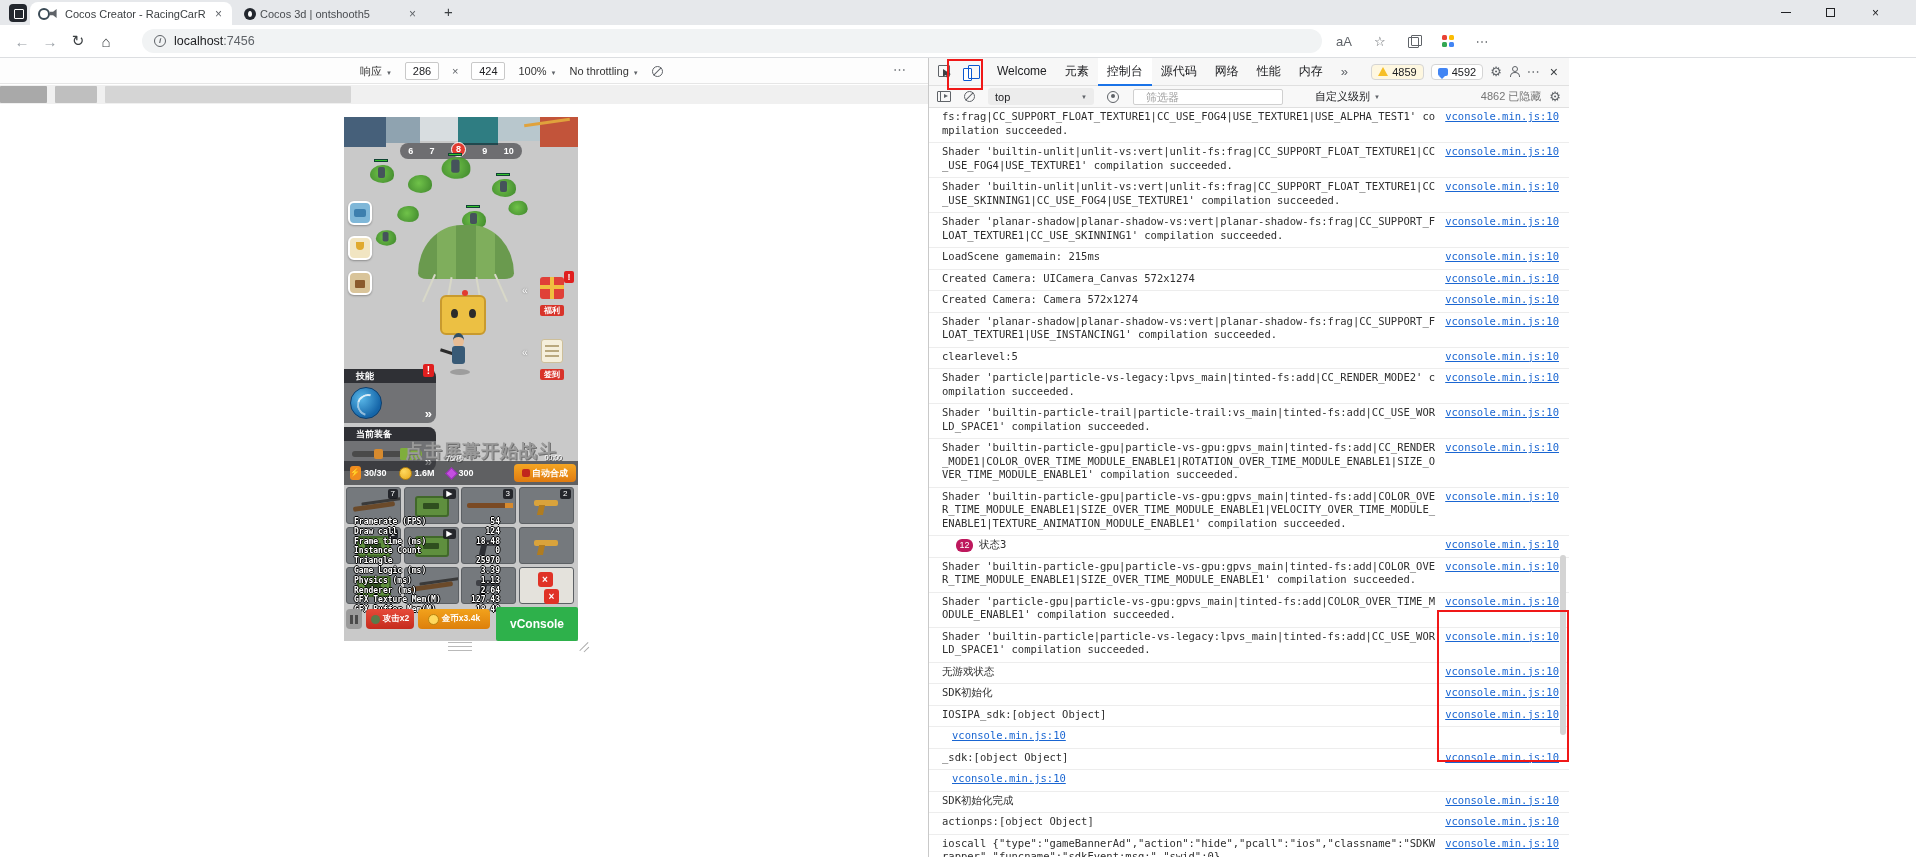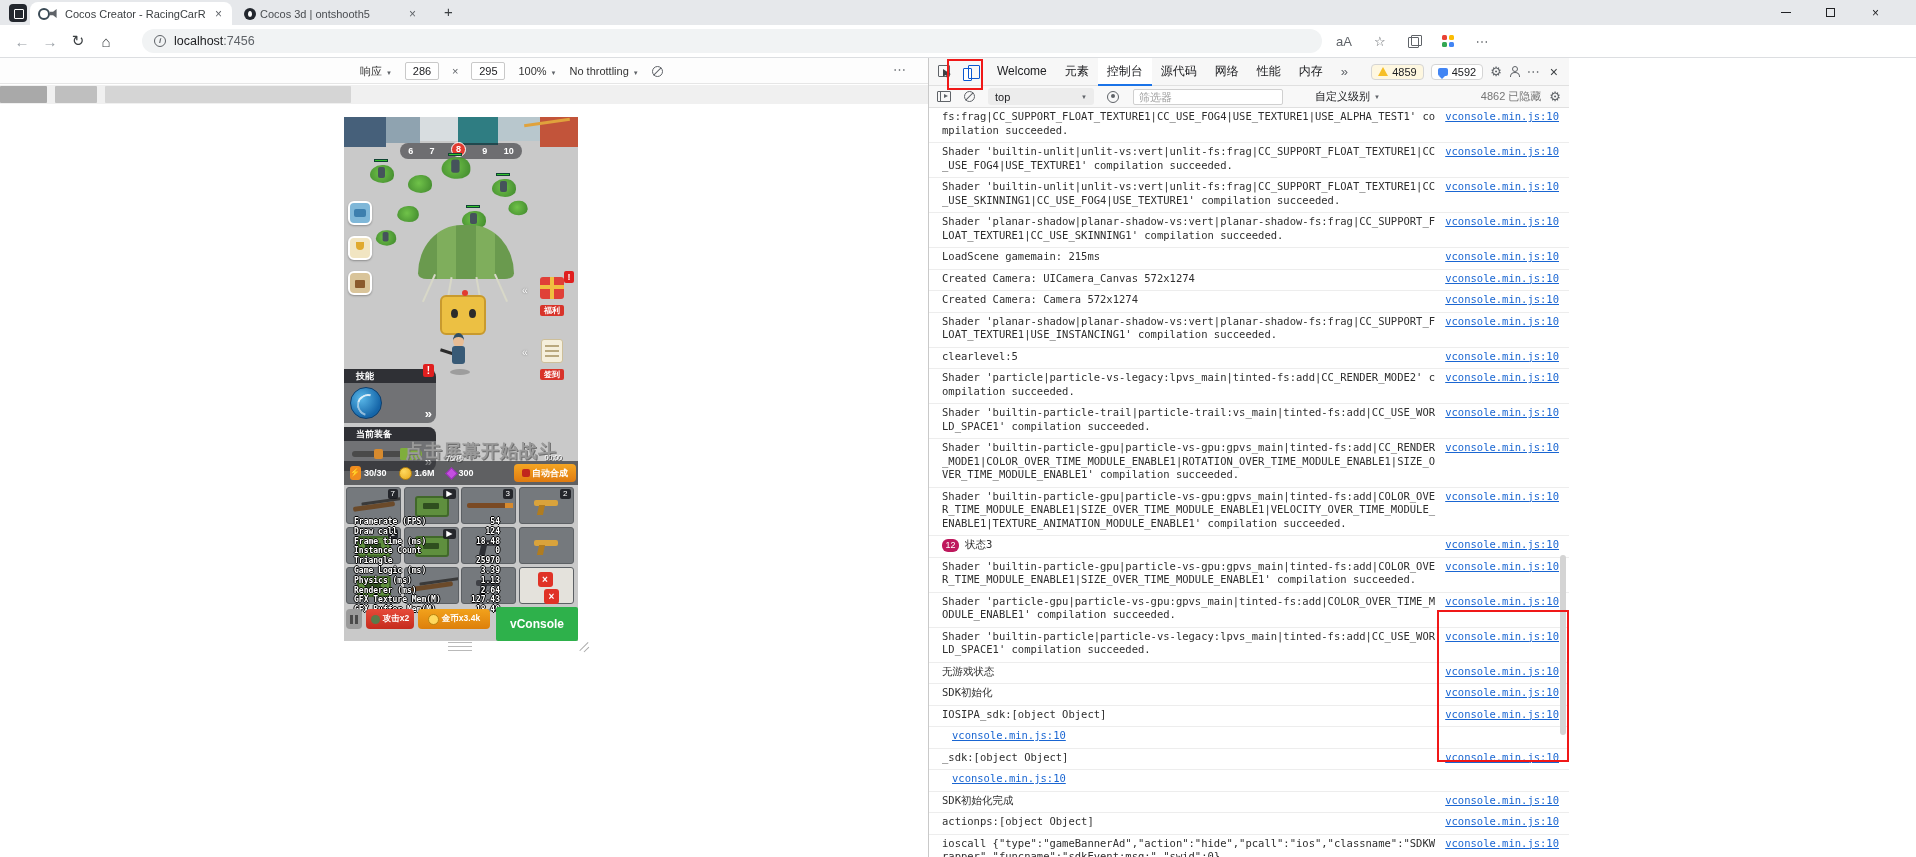--- a/index.html
+++ b/index.html
@@ -191,29 +191,29 @@
   .person-ic::after { content:""; position:absolute; left:1px; top:6px; width:8px; height:7px; border:1.2px solid #5f6368; border-radius:50% 50% 0 0; }
   .dt-x { font-size:14px; color:#3c4043; padding:0 3px; }
   .dt-filter { position:absolute; left:0; top:28px; width:640px; height:22px; background:#f8f8f8; border-bottom:1px solid #e0e0e0; display:flex; align-items:center; }
   .sb-ic { position:relative; width:14px; height:11px; margin-left:8px; border:1.3px solid #5f6368; border-radius:1px; flex:0 0 14px; }
   .sb-ic::before { content:""; position:absolute; left:2px; top:0; width:1.3px; height:9px; background:#5f6368; }
   .sb-ic::after { content:""; position:absolute; right:2px; top:2px; border-left:4px solid #5f6368; border-top:2.5px solid transparent; border-bottom:2.5px solid transparent; }
   .blk2 { margin-left:13px; flex:0 0 11px; }
   .topdd { margin-left:13px; width:106px; height:17px; background:#ececec; border-radius:3px; display:flex; align-items:center; justify-content:space-between; padding:0 7px; font-size:11px; color:#202124; }
   .eye-ic { margin-left:13px; width:12px; height:12px; border:1.5px solid #5f6368; border-radius:50%; position:relative; flex:0 0 12px; }
   .eye-ic::after { content:""; position:absolute; left:2.5px; top:2.5px; width:4px; height:4px; background:#5f6368; border-radius:50%; }
-  .finput { margin-left:14px; width:150px; height:16px; background:#fff; border:1px solid #d0d0d0; border-radius:2px; font-size:11px; color:#9e9e9e; line-height:14px; padding-left:5px; }
+  .finput { margin-left:14px; width:150px; height:16px; background:#fff; border:1px solid #d0d0d0; border-radius:2px; font-size:11px; color:#9e9e9e; line-height:14px; padding-left:12px; }
   .levels { margin-left:32px; font-size:11px; color:#202124; display:flex; align-items:center; }
   .hidden-note { margin-left:auto; font-size:11px; color:#757575; }
   .fgear { margin:0 8px 0 8px; }
   .dt-console { position:absolute; left:0; top:50px; width:640px; }
   .crow { display:flex; align-items:flex-start; border-bottom:1px solid #ededed; padding:2px 10px 5px 13px; }
   .ctxt { flex:1; font-family:"DejaVu Sans Mono", monospace; font-size:10.5px; line-height:13.5px; color:#2e2e2e; word-break:break-all; white-space:pre-wrap; }
   .clink { margin-left:10px; font-family:"DejaVu Sans Mono", monospace; font-size:10.5px; line-height:13.5px; color:#1a66d2; text-decoration:underline; white-space:nowrap; }
-  .ccount { background:#be185d; color:#fff; font-size:9px; line-height:13px; min-width:17px; text-align:center; border-radius:6px; margin-right:6px; margin-top:.5px; }
+  .ccount { background:#be185d; color:#fff; font-size:9px; line-height:13px; min-width:17px; text-align:center; border-radius:6px; margin-right:6px; margin-top:.5px;margin-left:14px; }
   .redbox { position:absolute; border:2.5px solid #f01818; pointer-events:none; z-index:50; }
   .redbox1 { left:947px; top:59px; width:36px; height:31px; }
   .redbox2 { left:503px; top:0; width:130px; height:100px; }
   .dt-scrollbar { position:absolute; right:1px; top:52px; width:8px; height:745px; }
   .dt-thumb { position:absolute; right:1px; bottom:120px; width:6px; height:180px; background:#d4d4d4; border-radius:3px; }
 </style>
 </head>
 <body>
 
 <div class="stage">
@@ -269,21 +269,21 @@
   </div>
 
   <div class="page">
     <div class="devicebar">
       <div class="dev-center">
         <span>
           <span>响应</span><span class="caret">▼</span>
         </span>
         <span class="dimbox">286</span>
         <span class="times">×</span>
-        <span class="dimbox">295</span>
+        <span class="dimbox">424</span>
         <span>
           <span>100%</span><span class="caret">▼</span>
         </span>
         <span>
           <span>No throttling</span><span class="caret">▼</span>
         </span>
         <span class="block-ic"></span>
       </div>
       <span class="dev-more">⋯</span>
     </div>

